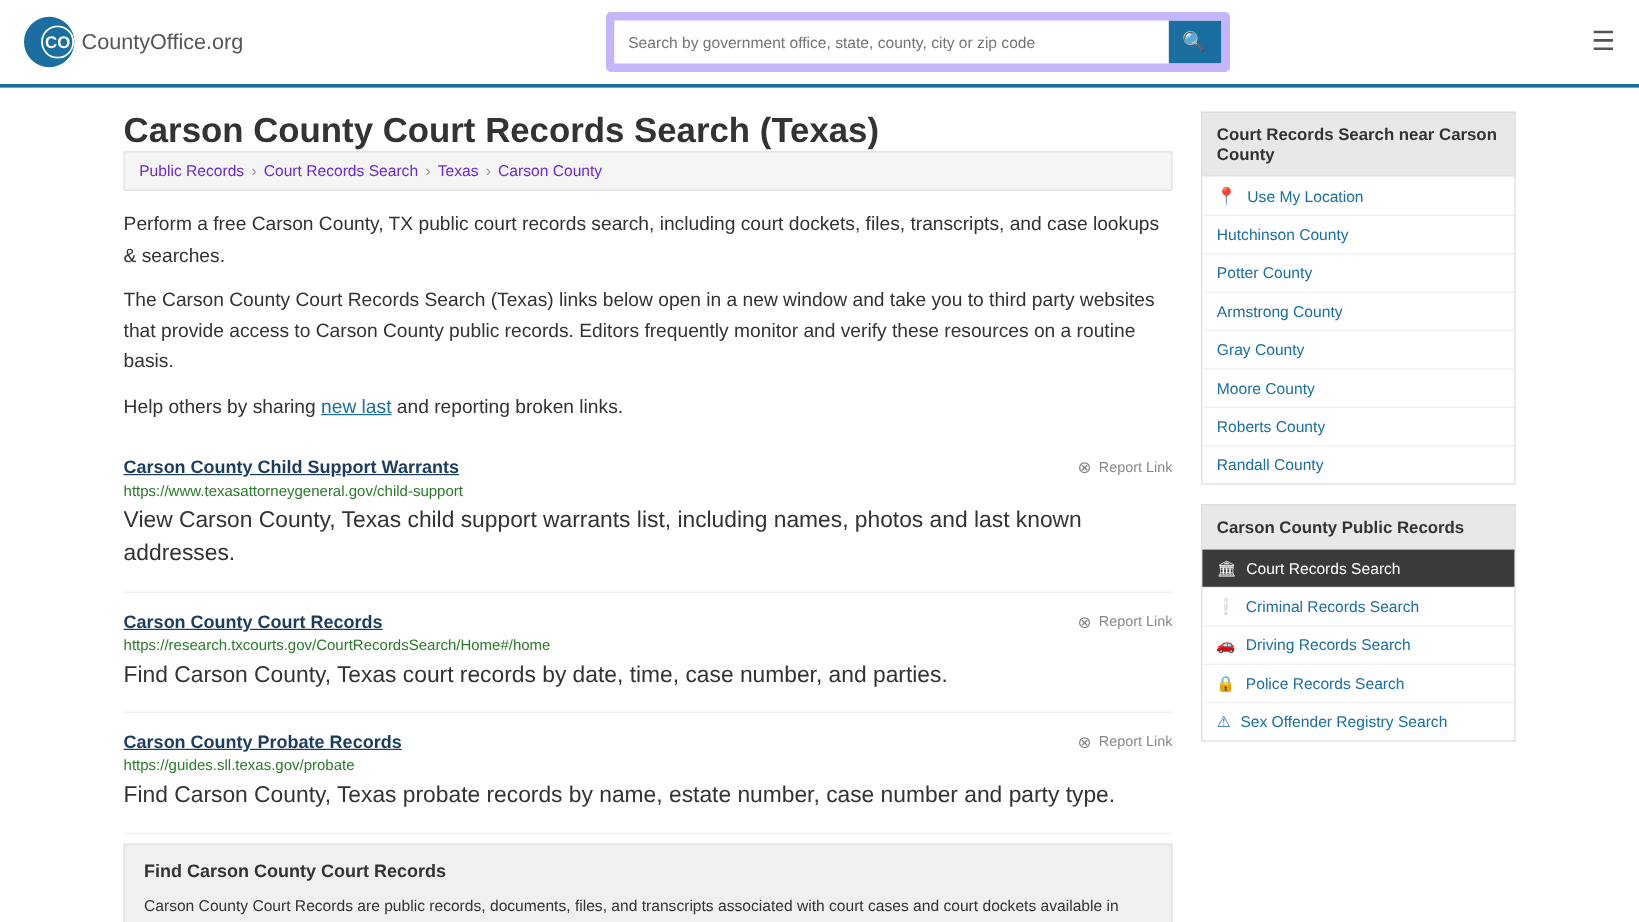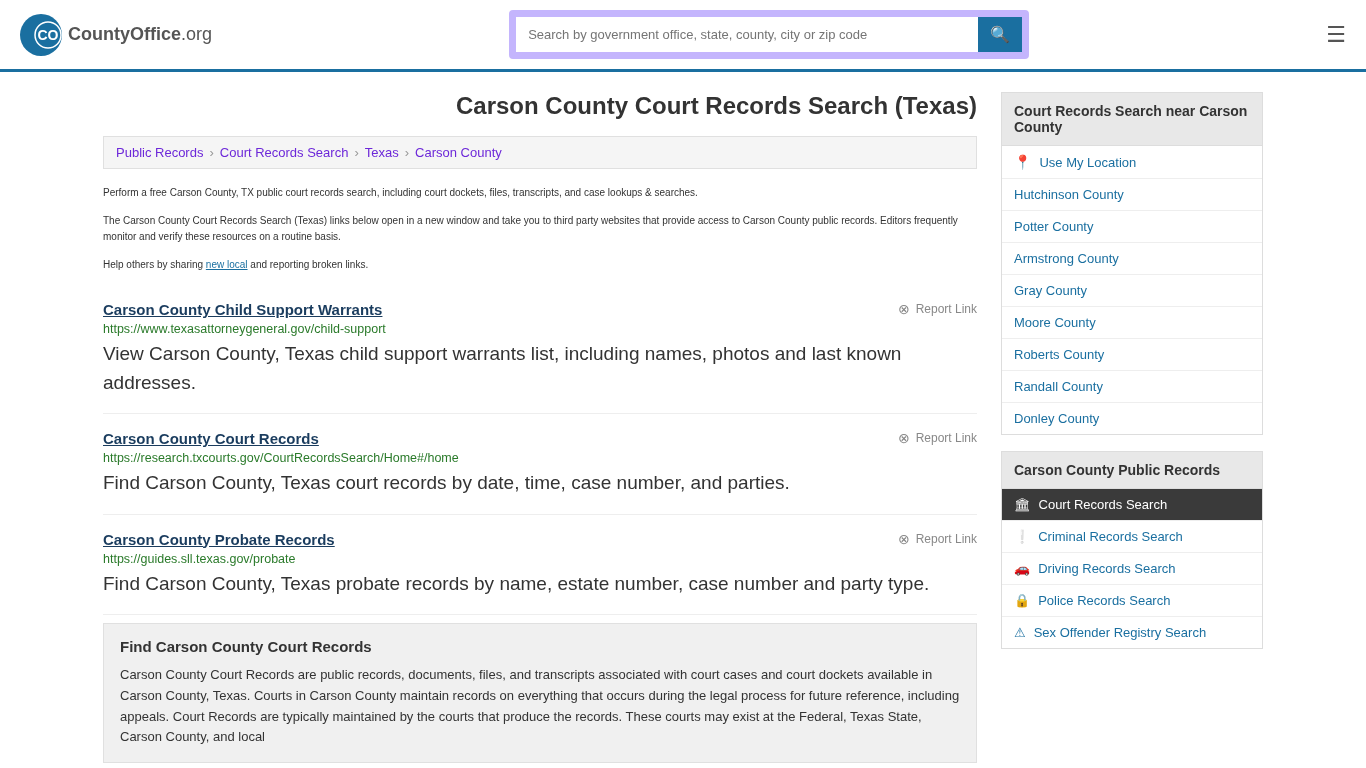--- a/index.html
+++ b/index.html
@@ -30,21 +30,21 @@
       color: white;
       font-size: 18px;
     }
     .logo-text {
       font-size: 18px;
       font-weight: bold;
       color: #1a6fa0;
     }
     .logo-text span {
       color: #555;
-      font-weight: bold;
+      font-weight: normal;
     }
     .search-bar {
       display: flex;
       align-items: center;
       border: 7px solid #c4b5fd;
       border-radius: 4px;
       overflow: hidden;
       width: 520px;
     }
     .search-bar input {
@@ -83,25 +83,23 @@
       padding: 20px;
       display: flex;
       gap: 24px;
     }
 
     
     .main-content {
       flex: 1;
     }
     .page-title {
-      font-size: 24px;
+      font-size: 29px;
       font-weight: bold;
       color: #333;
-      margin-bottom: 16px;
-      text-align: right;
     }
 
     
     .breadcrumb {
       background: #f5f5f5;
       border: 1px solid #e0e0e0;
       padding: 8px 12px;
       font-size: 13px;
       margin-bottom: 16px;
       display: flex;
@@ -110,21 +108,21 @@
       flex-wrap: wrap;
     }
     .breadcrumb a {
       color: #6d28d9;
       text-decoration: none;
     }
     .breadcrumb .sep { color: #999; }
 
     
     .intro-text {
-      font-size: 10px;
+      font-size: 16px;
       line-height: 1.6;
       margin-bottom: 12px;
       color: #333;
     }
     .intro-text a { color: #1a6fa0; text-decoration: underline; }
 
     
     .resource-card {
       border-bottom: 1px solid #eee;
       padding: 16px 0;
@@ -270,21 +268,21 @@
       <a href="#">Court Records Search</a>
       <span class="sep">›</span>
       <a href="#">Texas</a>
       <span class="sep">›</span>
       <a href="#">Carson County</a>
     </nav>
 
     <p class="intro-text">Perform a free Carson County, TX public court records search, including court dockets, files, transcripts, and case lookups &amp; searches.</p>
     <p class="intro-text">The Carson County Court Records Search (Texas) links below open in a new window and take you to third party websites that provide access to Carson County public records. Editors frequently monitor and verify these resources on a routine basis.</p>
     <p class="intro-text">
-      <span>Help others by sharing </span><a href="#">new local</a><span> and reporting broken links.</span>
+      <span>Help others by sharing </span><a href="#">new last</a><span> and reporting broken links.</span>
     </p>
 
     <div class="resource-card">
       <div class="resource-header">
         <a href="#" class="resource-title">Carson County Child Support Warrants</a>
         <div class="report-link">
           <span class="report-icon">⊗</span>
           <span>Report Link</span>
         </div>
       </div>
@@ -362,25 +360,20 @@
         <li>
           <a href="#">
             <span>Roberts County</span>
           </a>
         </li>
         <li>
           <a href="#">
             <span>Randall County</span>
           </a>
         </li>
-        <li>
-          <a href="#">
-            <span>Donley County</span>
-          </a>
-        </li>
       </ul>
     </div>
 
     <div class="sidebar-section">
       <div class="sidebar-section-title">Carson County Public Records</div>
       <ul class="sidebar-list">
         <li>
           <a href="#" class="active">
             <span class="sidebar-icon">🏛</span>
             <span>Court Records Search</span>

